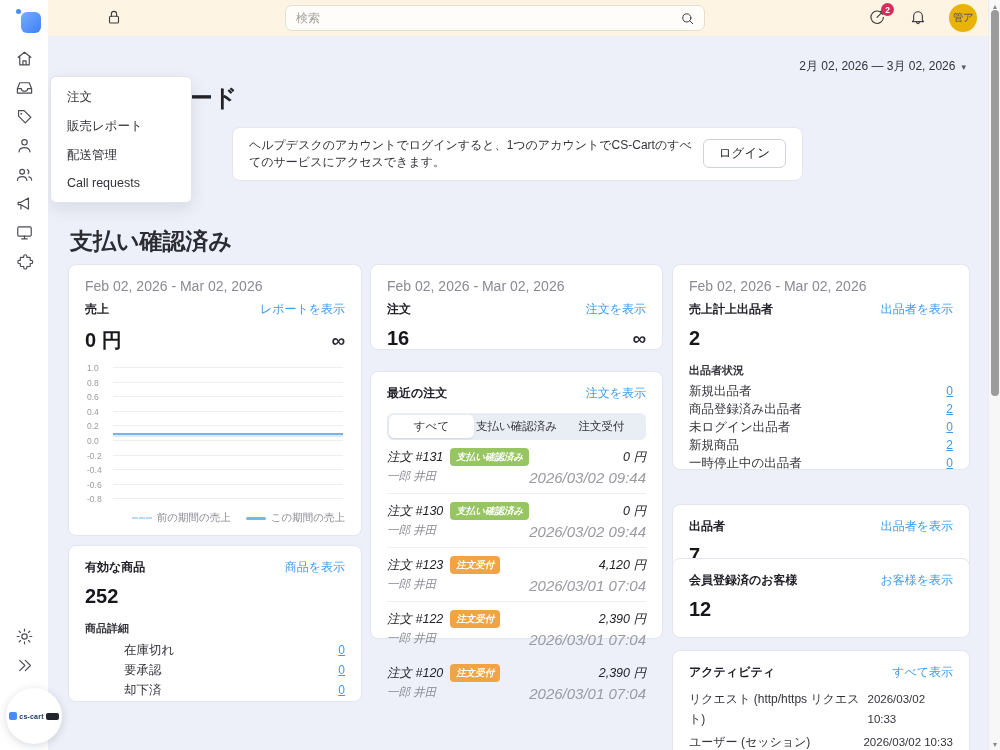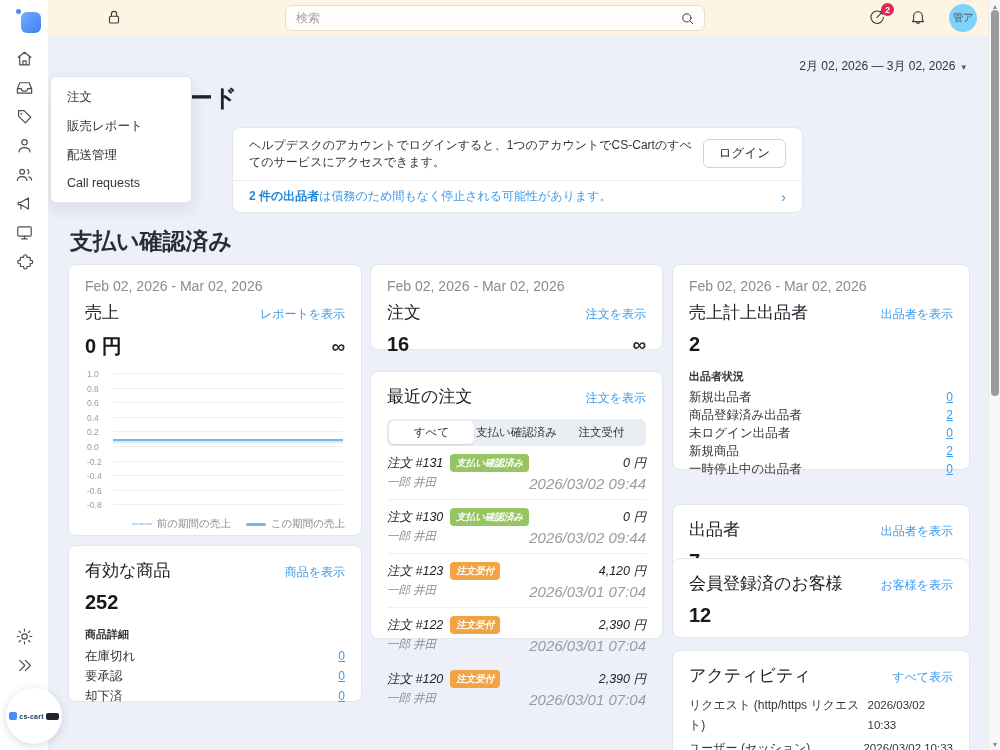--- a/index.html
+++ b/index.html
@@ -28,21 +28,21 @@
   .lock-btn { position:absolute; left:56px; top:8px; width:20px; height:20px; }
   .lock-btn svg { width:18px; height:18px; stroke:#3c3c42; stroke-width:1.5; fill:none; stroke-linecap:round; }
   .search-box { position:absolute; left:237px; top:5px; width:420px; height:26px; background:#fffdf9; border:1px solid #e6dfcb; border-radius:7px; display:flex; align-items:center; }
   .search-box input { flex:1; border:none; outline:none; background:transparent; font-size:12px; padding:0 10px; color:#333; font-family:inherit; }
   .search-box input::placeholder { color:#a3a39d; }
   .search-box svg { width:15px; height:15px; stroke:#3c3c42; stroke-width:1.6; fill:none; margin-right:9px; stroke-linecap:round; }
   .top-right { position:absolute; right:11px; top:0; height:36px; display:flex; align-items:center; gap:21px; }
   .tr-btn { position:relative; width:20px; height:20px; display:flex; align-items:center; justify-content:center; }
   .tr-btn svg { width:18px; height:18px; stroke:#3c3c42; stroke-width:1.5; fill:none; stroke-linecap:round; stroke-linejoin:round; }
   .alert-badge { position:absolute; top:-5px; right:-7px; min-width:13px; height:13px; border-radius:7px; background:#d92b5c; color:#fff; font-size:8.5px; font-weight:bold; display:flex; align-items:center; justify-content:center; padding:0 3px; }
-  .avatar { width:28px; height:28px; border-radius:50%; background:#7dd3fc; color:#55555e; font-size:10.5px; display:flex; align-items:center; justify-content:center; letter-spacing:-.5px;text-align:right; }
+  .avatar { width:28px; height:28px; border-radius:50%; background:#eab308; color:#55555e; font-size:10.5px; display:flex; align-items:center; justify-content:center; letter-spacing:-.5px;text-align:right; }
 
   
   .scrollbar { position:absolute; right:0; top:0; width:12px; height:750px; background:#f7f7f7; border-left:1px solid #ebebeb; z-index:9; }
   .sb-arrow { position:absolute; left:0; width:12px; height:10px; display:flex; align-items:center; justify-content:center; font-size:7px; color:#8a8a8a; }
   .sb-up { top:1px; } .sb-down { bottom:1px; }
   .sb-thumb { position:absolute; left:2px; top:10px; width:8px; height:386px; border-radius:4px; background:#9b9b9b; }
 
   
   .content { position:absolute; left:48px; top:36px; width:940px; height:714px; overflow:hidden; }
   .date-range { position:absolute; right:22px; top:22px; font-size:12px; color:#33333a; display:flex; align-items:center; gap:6px; }
@@ -60,40 +60,40 @@
   .notice-text { width:478px; font-size:12px; line-height:1.45; color:#33333a; }
   .login-btn { margin-left:auto; margin-top:2px; padding:5px 15px; border:1px solid #cfd3dc; border-radius:6px; font-size:12.5px; color:#2b2b33; background:#fff; white-space:nowrap; }
   .notice-warn { display:flex; align-items:center; border-top:1px solid #ebecf2; padding:7px 16px; font-size:12px; color:#3d9bea; }
   .warn-bold { font-weight:bold; color:#2387d8; }
   .warn-chevron { margin-left:auto; font-size:15px; color:#3d9bea; line-height:1; }
 
   
   .card { position:absolute; background:#fff; border:1px solid #e3e6ee; border-radius:8px; padding:13px 16px; }
   .card-date { font-size:14px; color:#8a8a94; margin-bottom:7px; }
   .card-head { display:flex; align-items:baseline; }
-  .card-title { font-size:17px; font-weight:normal; color:#202028; }
+  .card-title { font-size:12px; font-weight:bold; color:#202028; }
   .card-link { margin-left:auto; font-size:12px; color:#3d9bea; text-decoration:none; }
   .value-row { display:flex; align-items:baseline; margin-top:9px; }
   .card-value { font-size:20px; font-weight:bold; color:#17171c; }
   .inf { margin-left:auto; font-size:19px; font-weight:bold; color:#2b2b33; }
   .stats-sub { font-size:11px; font-weight:bold; color:#33333a; margin-top:13px; margin-bottom:4px; }
   .stat-row { display:flex; font-size:12.5px; color:#33333a; }
   .stat-val { margin-left:auto; color:#3d9bea; font-size:12px; }
 
   .card-sales    { left:20px;  top:228px; width:294px; height:272px; }
   .card-products { left:20px;  top:509px; width:294px; height:157px; }
   .card-orders   { left:322px; top:228px; width:293px; height:86px; }
   .card-recent   { left:322px; top:335px; width:293px; height:268px; }
   .card-vsales   { left:624px; top:228px; width:298px; height:206px; }
   .card-vendors  { left:624px; top:468px; width:298px; height:72px; }
   .card-cust     { left:624px; top:522px; width:298px; height:80px; }
   .card-activity { left:624px; top:614px; width:298px; height:150px; }
 
   .card-vsales .stat-row { line-height:18px; }
-  .card-products .stat-row { line-height:20px; }
+  .card-products .stat-row { line-height:20px;margin-left:39px; }
 
   
   .chart { position:relative; margin-top:13px; height:158px; }
   .grid { position:absolute; left:0; right:0; }
   .tick-label { position:absolute; left:2px; top:-4px; font-size:8.5px; color:#9a9aa2; }
   .grid-line { position:absolute; left:28px; right:2px; top:0; height:1px; background:#ededf2; }
   .zero-line { position:absolute; left:28px; right:2px; top:66px; height:2px; background:#79b5e9; }
   .zero-glow { position:absolute; left:28px; right:2px; top:68px; height:2px; background:#d9eaf8; }
   .legend { position:absolute; right:0; bottom:0; display:flex; align-items:center; gap:15px; }
   .leg-item { display:flex; align-items:center; gap:5px; font-size:10.5px; color:#8a8a94; }
@@ -242,25 +242,20 @@
     <button class="dd-item">販売レポート</button>
     <button class="dd-item">配送管理</button>
     <button class="dd-item">Call requests</button>
   </div>
 
   <section class="notice">
     <div class="notice-top">
       <p class="notice-text">ヘルプデスクのアカウントでログインすると、1つのアカウントでCS-Cartのすべてのサービスにアクセスできます。</p>
       <button class="login-btn">ログイン</button>
     </div>
-    <div class="notice-warn">
-      <span class="warn-bold">2 件の出品者</span>
-      <span> は債務のため間もなく停止される可能性があります。</span>
-      <span class="warn-chevron">›</span>
-    </div>
   </section>
 
   <h2 class="section-title">支払い確認済み</h2>
 
   <section class="card card-sales">
     <div class="card-date">Feb 02, 2026 - Mar 02, 2026</div>
     <div class="card-head">
       <span class="card-title">売上</span>
       <a href="#" class="card-link">レポートを表示</a>
     </div>

